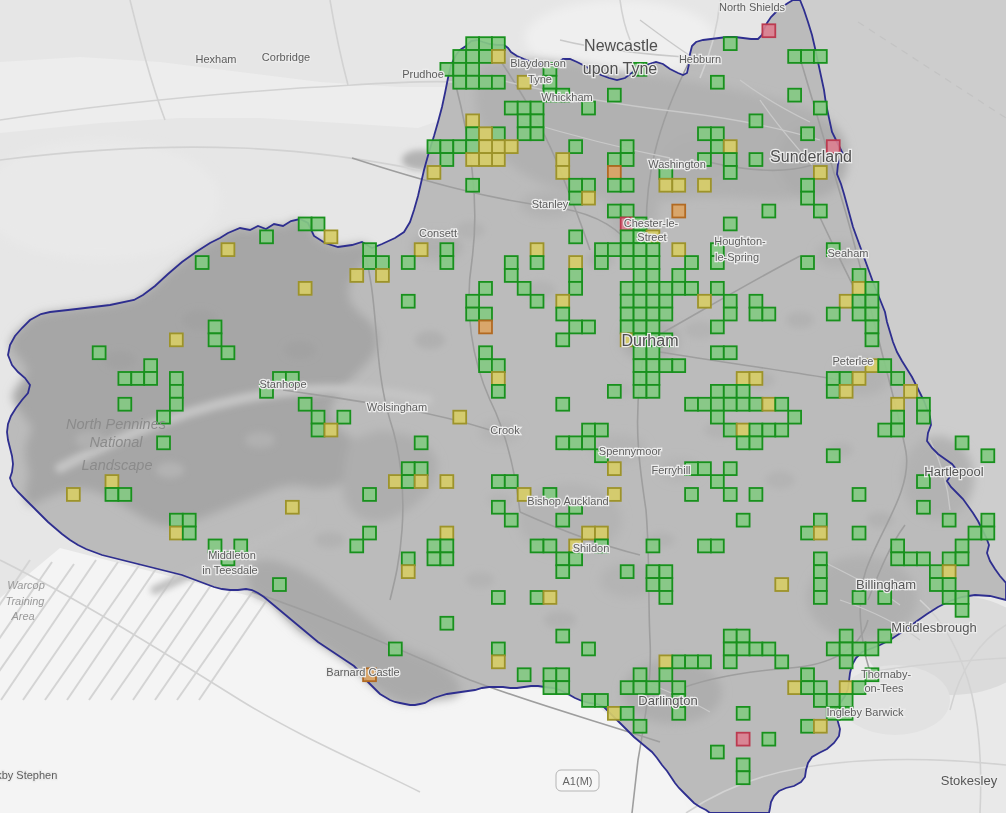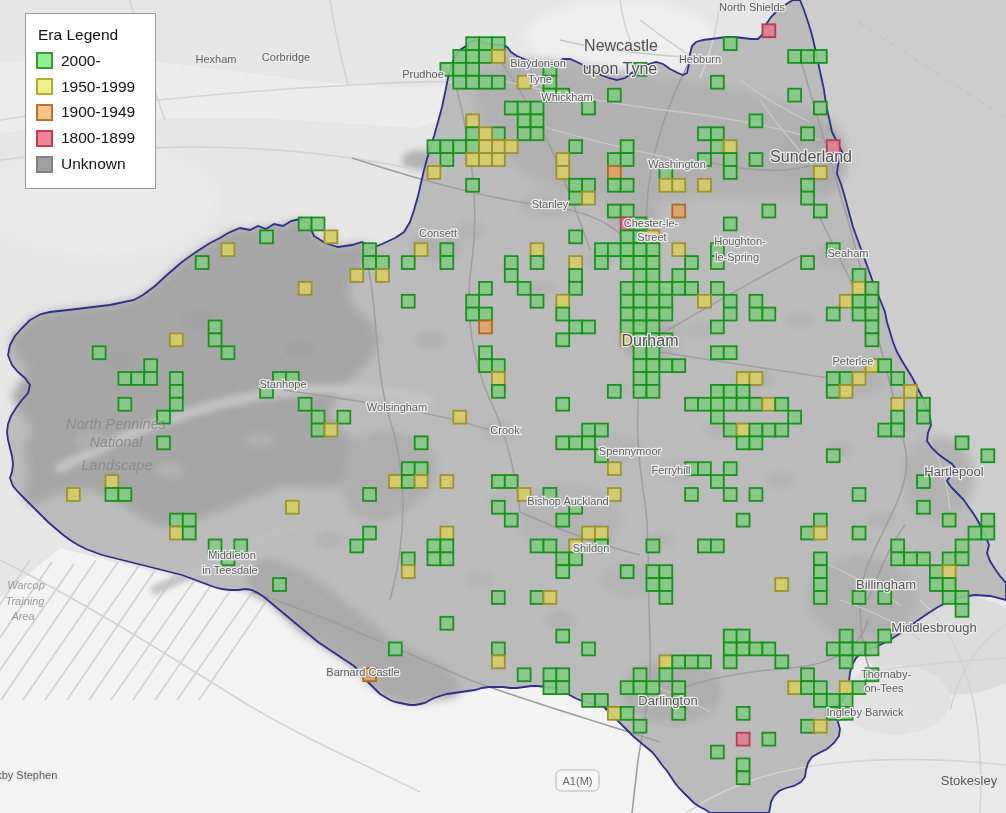--- a/index.html
+++ b/index.html
@@ -640,35 +640,12 @@
 <text x="20" y="779" class="s">Kirkby Stephen</text>
 <text x="116" y="429" class="i">North Pennines</text>
 <text x="116" y="447" class="i">National</text>
 <text x="117" y="470" class="i">Landscape</text>
 <text x="26" y="589" class="i2">Warcop</text>
 <text x="25" y="605" class="i2">Training</text>
 <text x="23" y="620" class="i2">Area</text>
 <rect x="556" y="770" width="43" height="21" rx="5" fill="#f7f7f7" stroke="#b5b5b5"></rect>
       <text x="577.5" y="785" class="sh">A1(M)</text>
 </svg>
-<div id="legend">
- <div class="t">Era Legend</div>
- <div class="it">
-        <div class="sw" style="background:#90ee90;border-color:#2f9e2f"></div>
-        <div class="lb">2000-</div>
-      </div>
- <div class="it">
-        <div class="sw" style="background:#f0f08a;border-color:#b5ab2e"></div>
-        <div class="lb">1950-1999</div>
-      </div>
- <div class="it">
-        <div class="sw" style="background:#f5c488;border-color:#c0702a"></div>
-        <div class="lb">1900-1949</div>
-      </div>
- <div class="it">
-        <div class="sw" style="background:#f08598;border-color:#c23b50"></div>
-        <div class="lb">1800-1899</div>
-      </div>
- <div class="it">
-        <div class="sw" style="background:#a0a0a0;border-color:#808080"></div>
-        <div class="lb">Unknown</div>
-      </div>
-</div>
 </div>
 </body></html>

